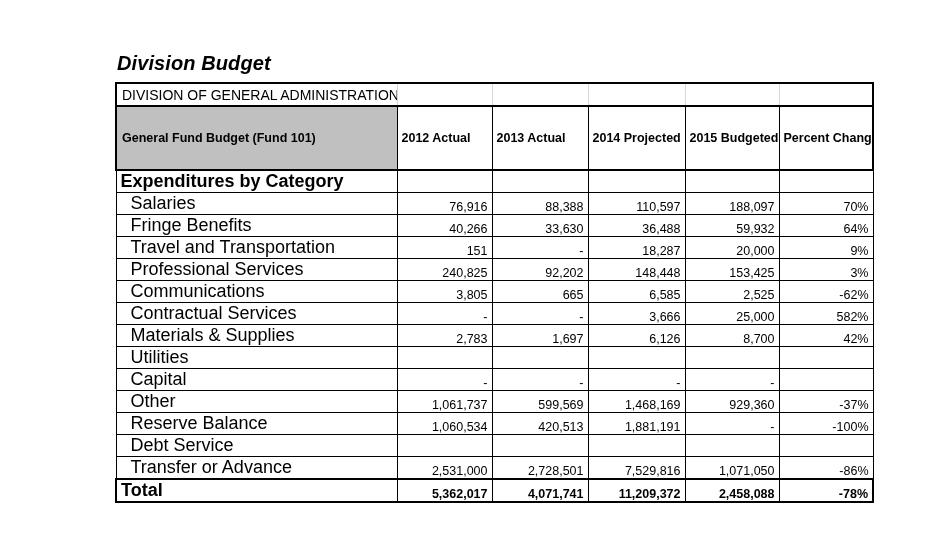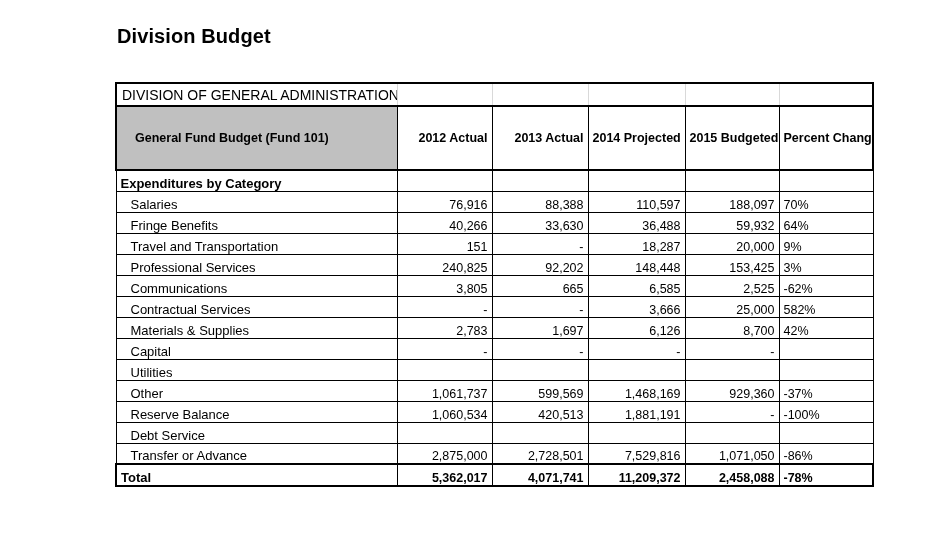--- a/index.html
+++ b/index.html
@@ -12,25 +12,26 @@
     height: 546px;
     font-family: "Liberation Sans", sans-serif;
     color: #000000;
     overflow: hidden;
     position: relative;
   }
 
   #page-title {
     position: absolute;
     left: 117px;
-    top: 24px;
+    top: 51px;
     font-size: 20px;
     font-weight: bold;
     letter-spacing: 0.1px;
     line-height: 24px;
+    font-style: italic;
   }
 
   #budget-table-wrap {
     position: absolute;
     left: 115px;
     top: 82px;
     width: 757px;
   }
 
   table.budget {
@@ -80,57 +81,58 @@
     border-right: 1px solid #d9d9d9;
   }
   tr.row-title td.t-last {
     border-right: 2px solid #000000;
   }
 
   
   tr.row-head td {
     height: 64px;
     vertical-align: middle;
-    text-align: right;
+    text-align: left;
     font-weight: bold;
     font-size: 12.5px;
     line-height: 15px;
     border-top: 2px solid #000000;
     border-bottom: 2px solid #000000;
     border-left: 1px solid #000000;
     border-right: 1px solid #000000;
   }
   tr.row-head td.h-label {
     background: #c0c0c0;
     text-align: left;
-    padding-left: 18px;
+    padding-left: 5px;
     border-left: 2px solid #000000;
   }
   tr.row-head td.h-last {
     border-right: 2px solid #000000;
   }
 
   
   td.lbl {
     text-align: left;
     border-left: 2px solid #000000;
-    font-size: 13px;
+    font-size: 18px;
     padding-left: 5px;
     padding-bottom: 1px;
   }
   td.lbl.indent { padding-left: 14px; }
   td.lbl.section { font-weight: bold; padding-left: 4px; }
 
   td.num {
     text-align: right;
     padding-right: 5px;
     padding-bottom: 1px;
     margin-left: 26px;
   }
   td.pct {
+    text-align: right;
     padding-right: 5px;
     padding-bottom: 1px;
     border-right: 2px solid #000000;
   }
 
   
   tr.row-section td { border-top: 2px solid #000000; }
 
   
   tr.row-total td {
@@ -243,34 +245,34 @@
       <tr>
         <td class="lbl indent">Materials &amp; Supplies</td>
         <td class="num">2,783</td>
         <td class="num">1,697</td>
         <td class="num">6,126</td>
         <td class="num">8,700</td>
         <td class="pct">42%</td>
       </tr>
 
       <tr>
+        <td class="lbl indent">Utilities</td>
+        <td class="num"></td>
+        <td class="num"></td>
+        <td class="num"></td>
+        <td class="num"></td>
+        <td class="pct"></td>
+      </tr>
+
+      <tr>
         <td class="lbl indent">Capital</td>
         <td class="num">-</td>
         <td class="num">-</td>
         <td class="num">-</td>
         <td class="num">-</td>
-        <td class="pct"></td>
-      </tr>
-
-      <tr>
-        <td class="lbl indent">Utilities</td>
-        <td class="num"></td>
-        <td class="num"></td>
-        <td class="num"></td>
-        <td class="num"></td>
         <td class="pct"></td>
       </tr>
 
       <tr>
         <td class="lbl indent">Other</td>
         <td class="num">1,061,737</td>
         <td class="num">599,569</td>
         <td class="num">1,468,169</td>
         <td class="num">929,360</td>
         <td class="pct">-37%</td>
@@ -289,21 +291,21 @@
         <td class="lbl indent">Debt Service</td>
         <td class="num"></td>
         <td class="num"></td>
         <td class="num"></td>
         <td class="num"></td>
         <td class="pct"></td>
       </tr>
 
       <tr>
         <td class="lbl indent">Transfer or Advance</td>
-        <td class="num">2,875,000</td>
+        <td class="num">2,531,000</td>
         <td class="num">2,728,501</td>
         <td class="num">7,529,816</td>
         <td class="num">1,071,050</td>
         <td class="pct">-86%</td>
       </tr>
 
       <tr class="row-total">
         <td class="lbl section">Total</td>
         <td class="num">5,362,017</td>
         <td class="num">4,071,741</td>

